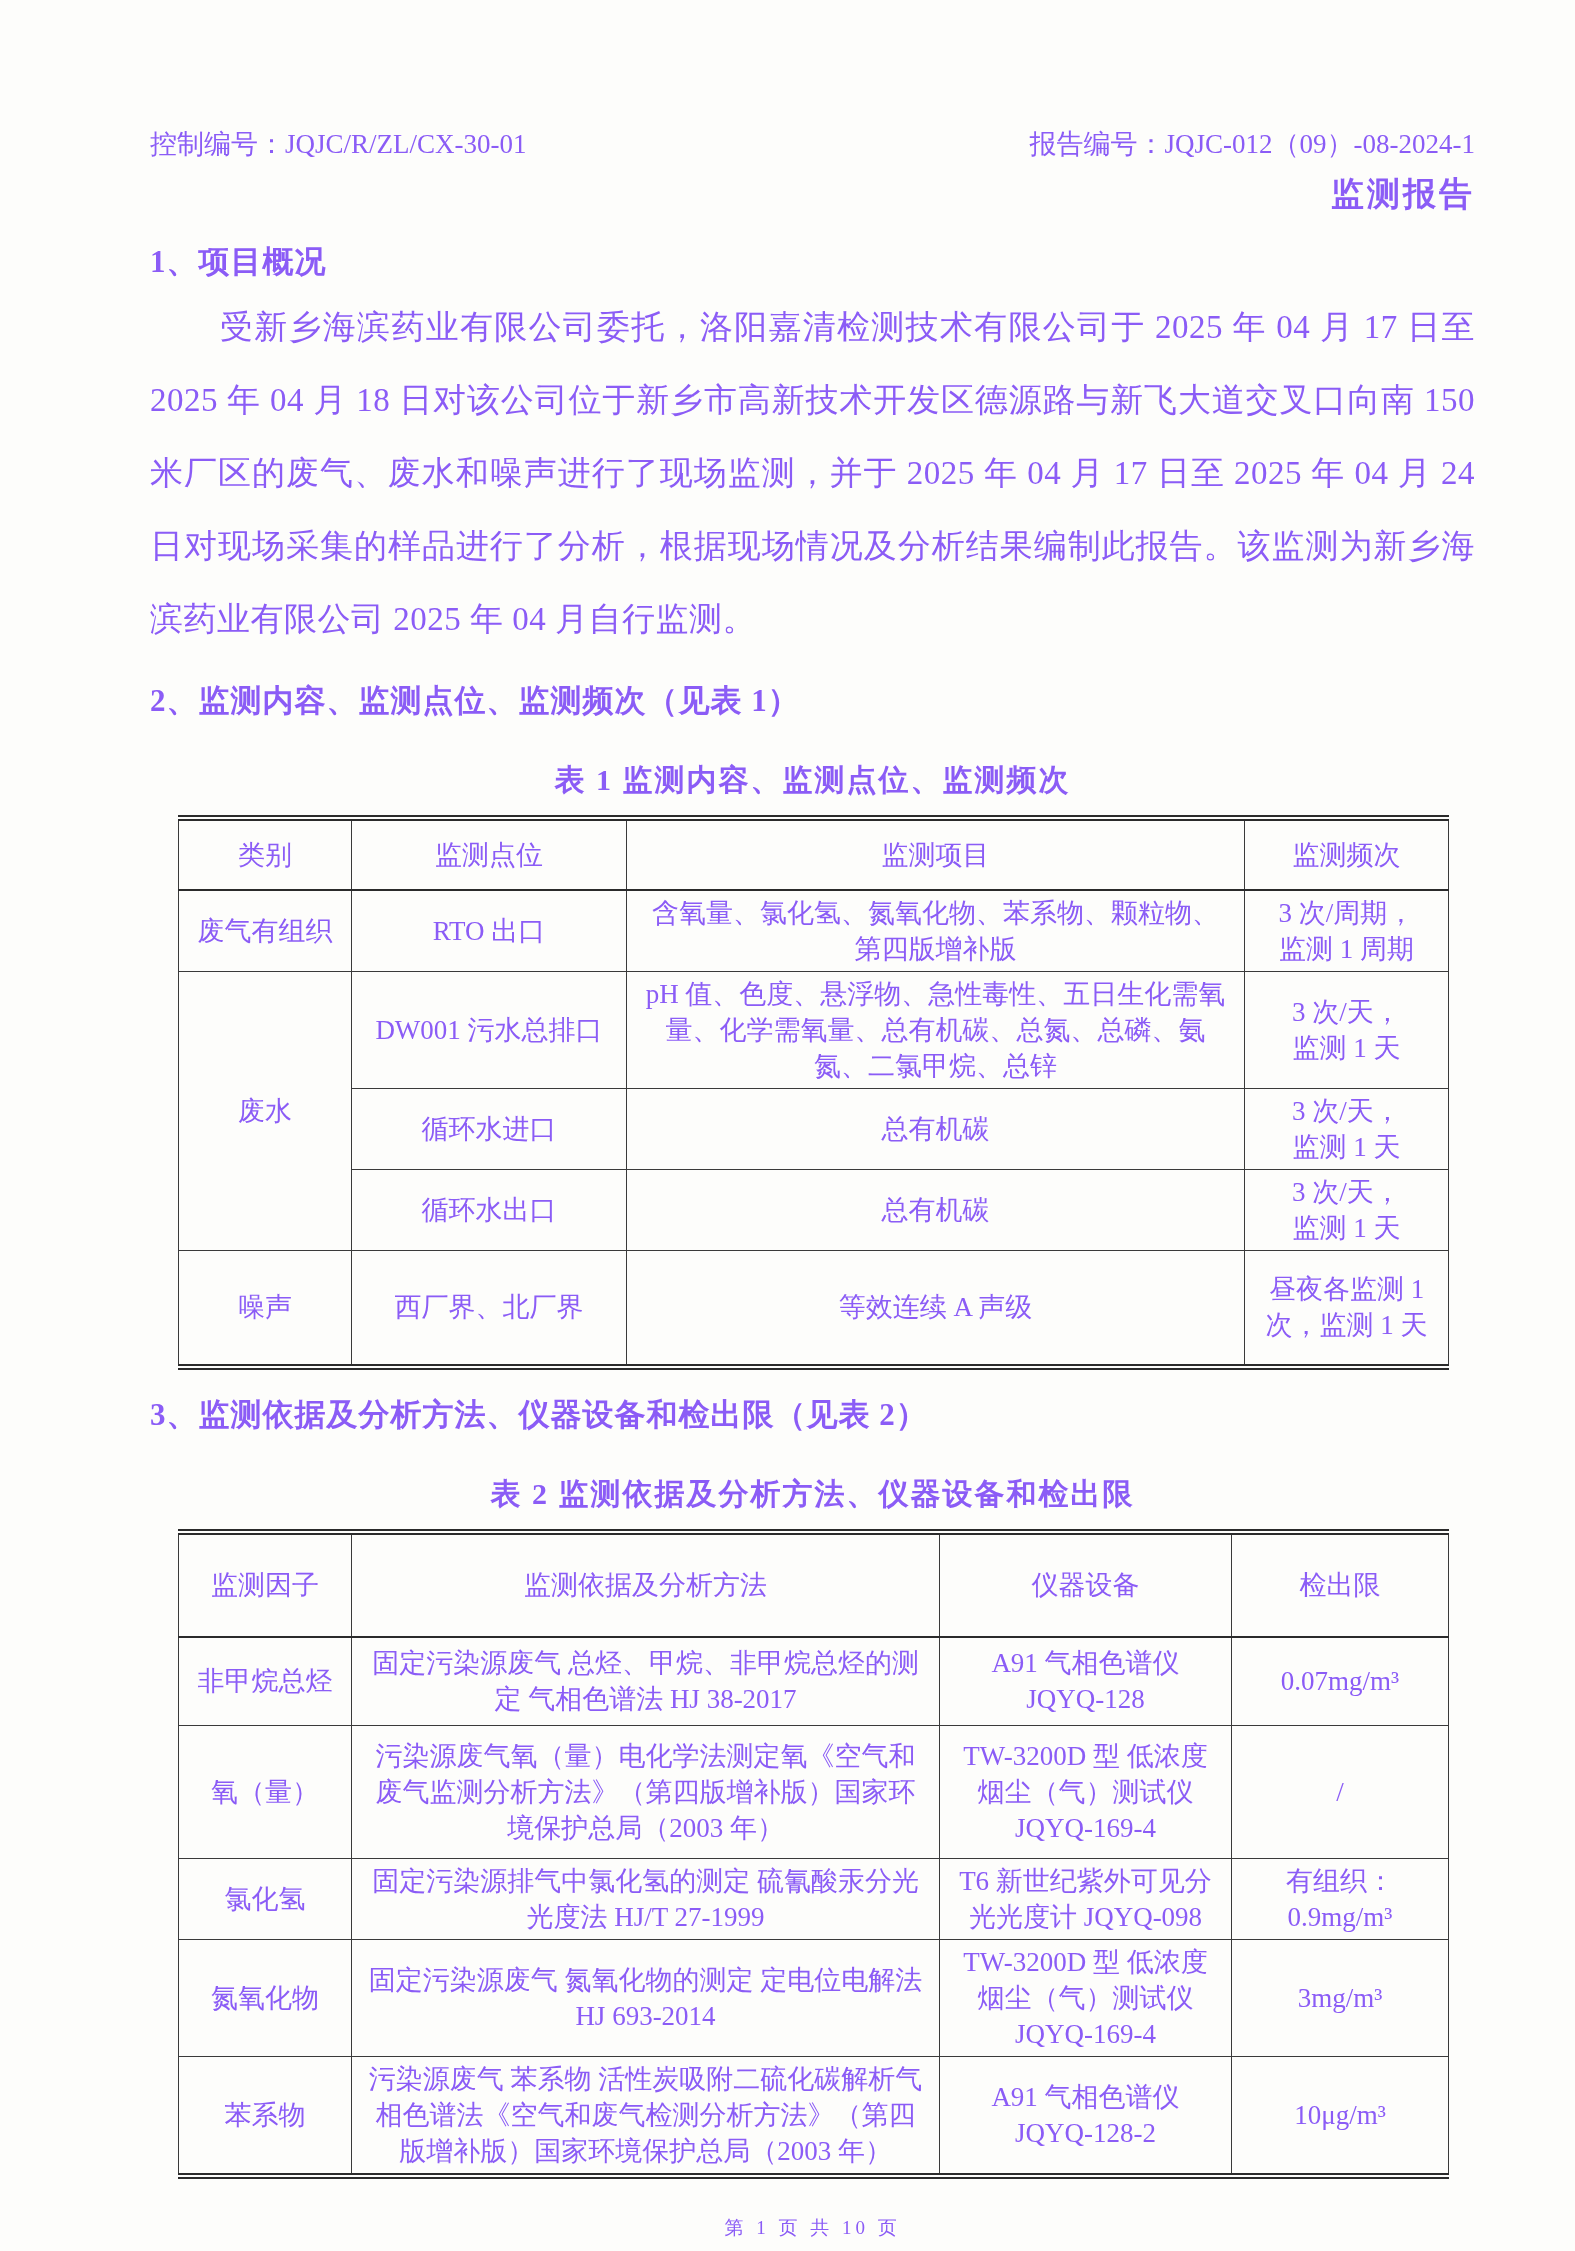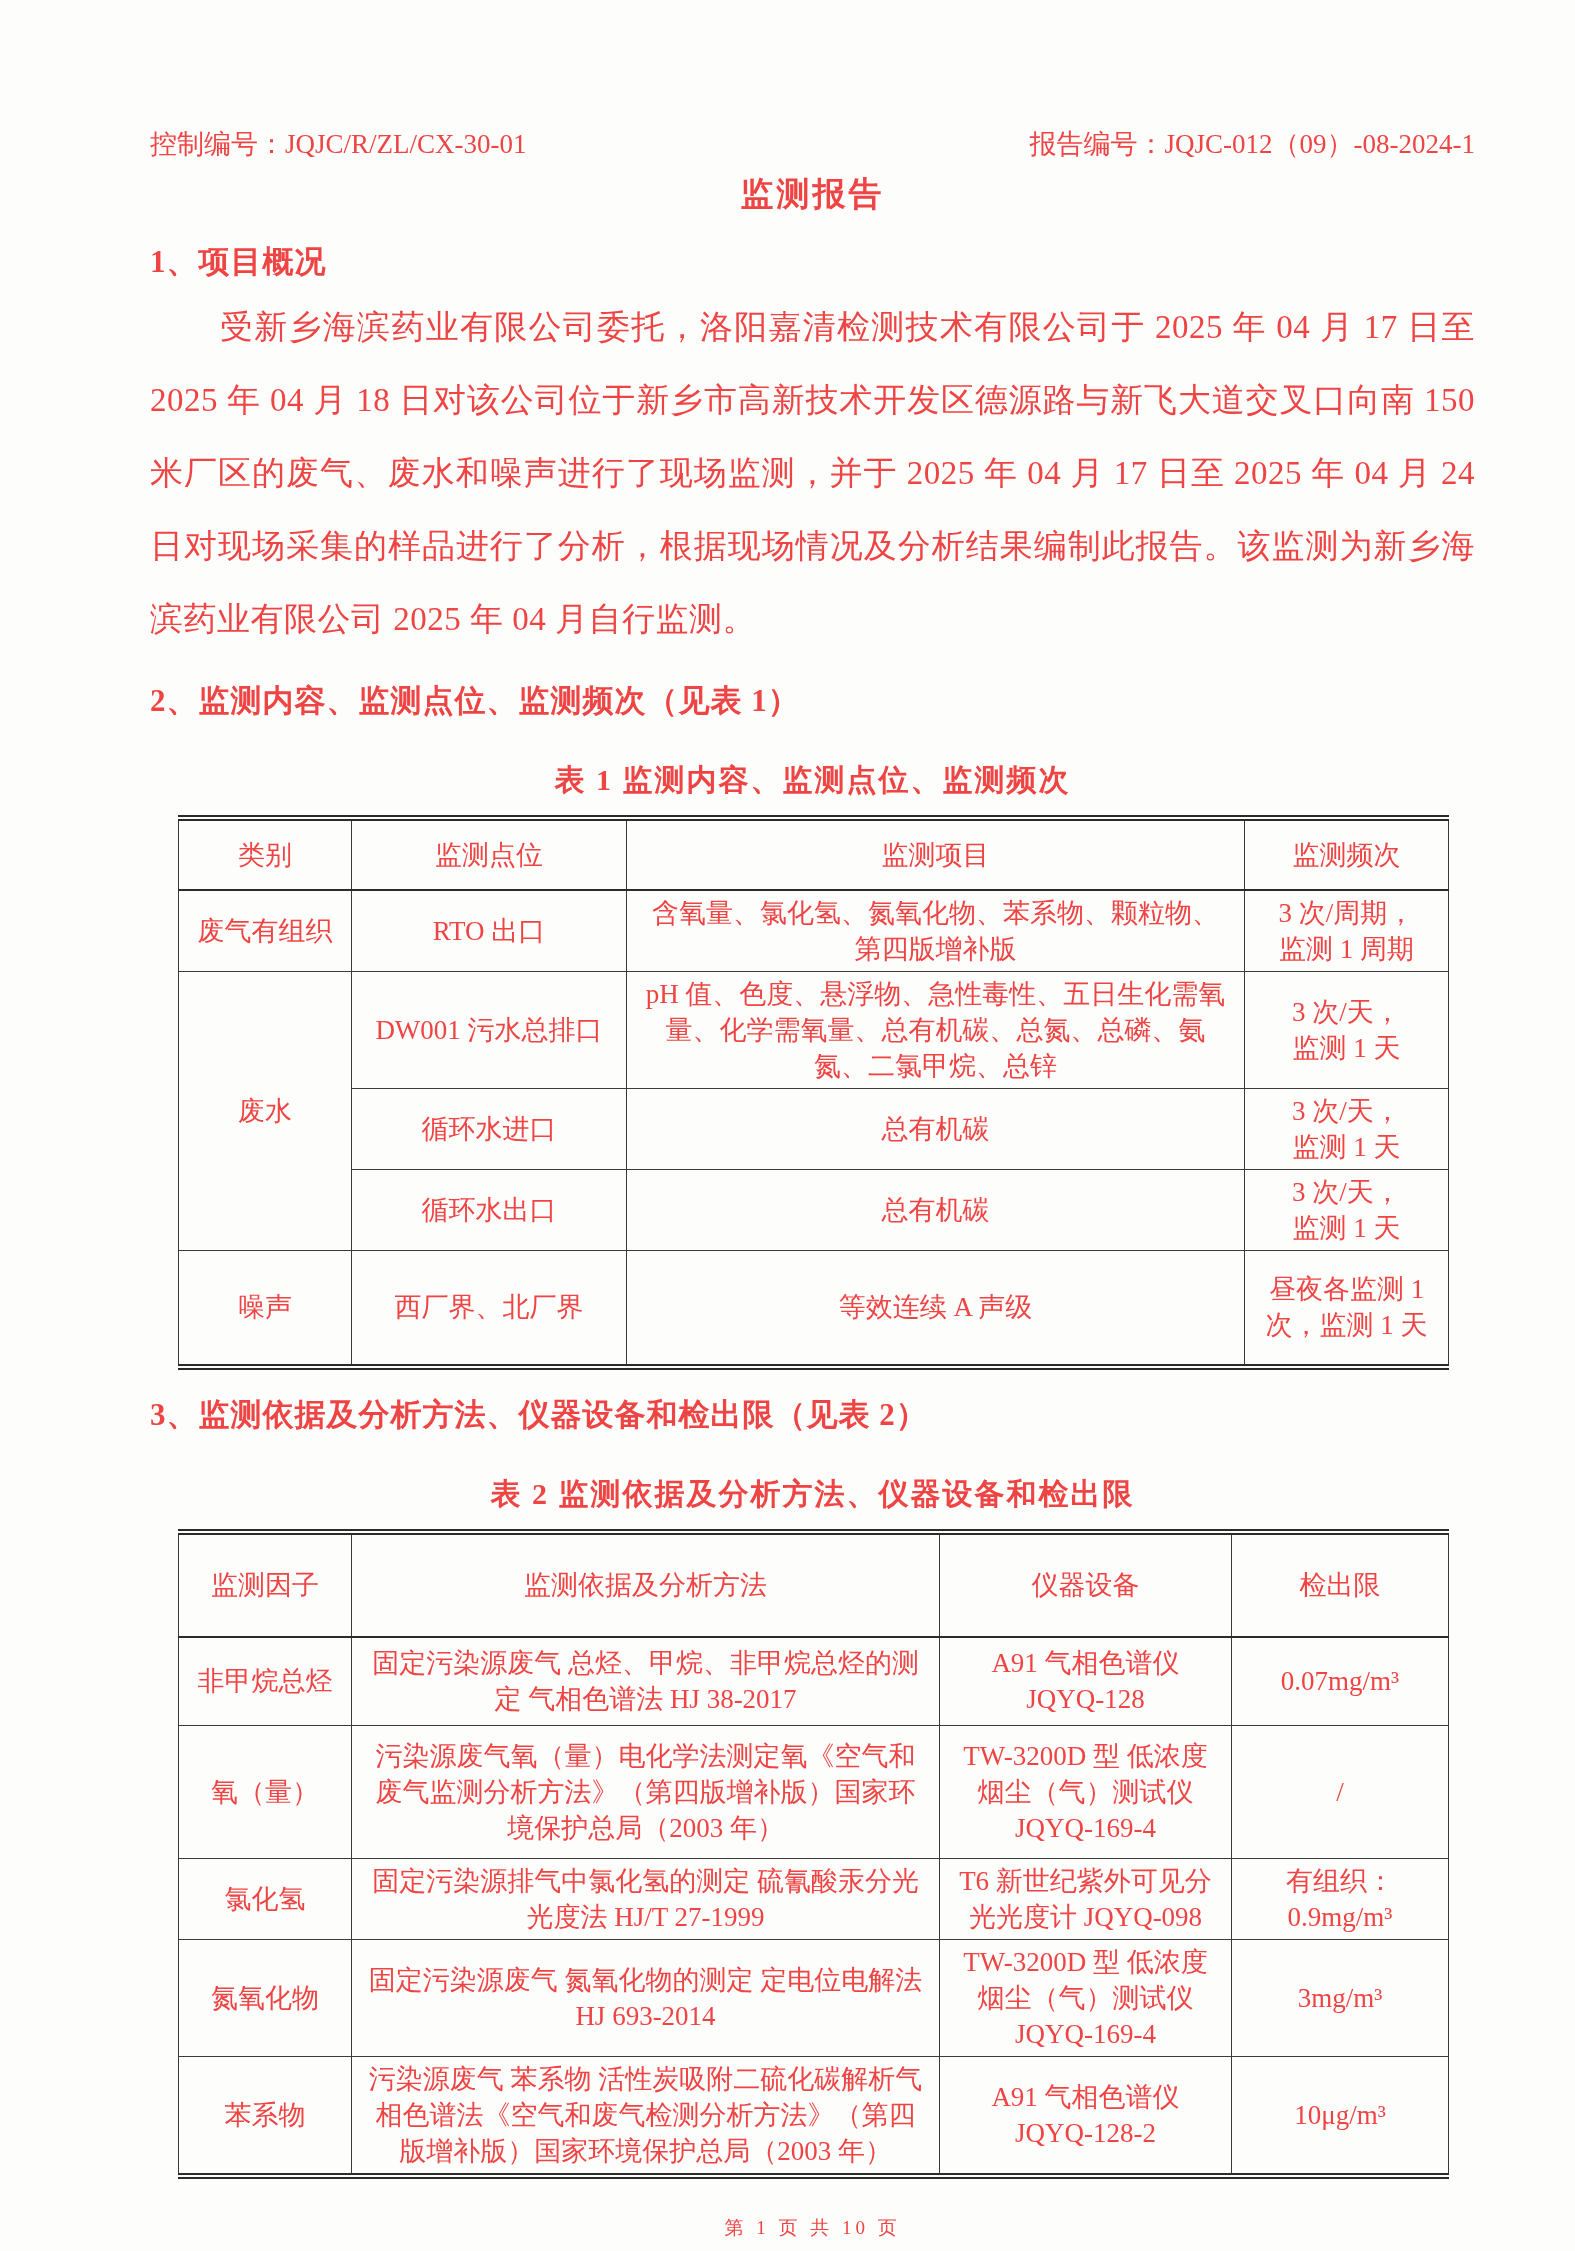--- a/index.html
+++ b/index.html
@@ -1,35 +1,35 @@
 <!DOCTYPE html>
 <html lang="zh"><head>
 <meta charset="utf-8">
 <style>
   html, body { margin: 0; padding: 0; background: #ffffff; }
   .page {
     width: 1575px;
     height: 2251px;
     box-sizing: border-box;
     background: #fdfdfb;
-    color: #ef4444;
+    color: #8b5cf6;
     font-family: "Liberation Serif", "DejaVu Serif", serif;
     padding: 128px 100px 0 150px;
     position: relative;
     overflow: hidden;
   }
   .doc-header {
     display: flex;
     justify-content: space-between;
     align-items: baseline;
     font-size: 27px;
     line-height: 32px;
   }
   .doc-title {
-    text-align: center;
+    text-align: right;
     font-size: 33px;
     font-weight: 700;
     letter-spacing: 3px;
     margin-top: 12px;
   }
   .section-heading {
     font-size: 31px;
     font-weight: 700;
     margin-top: 24px;
     letter-spacing: 1px;

